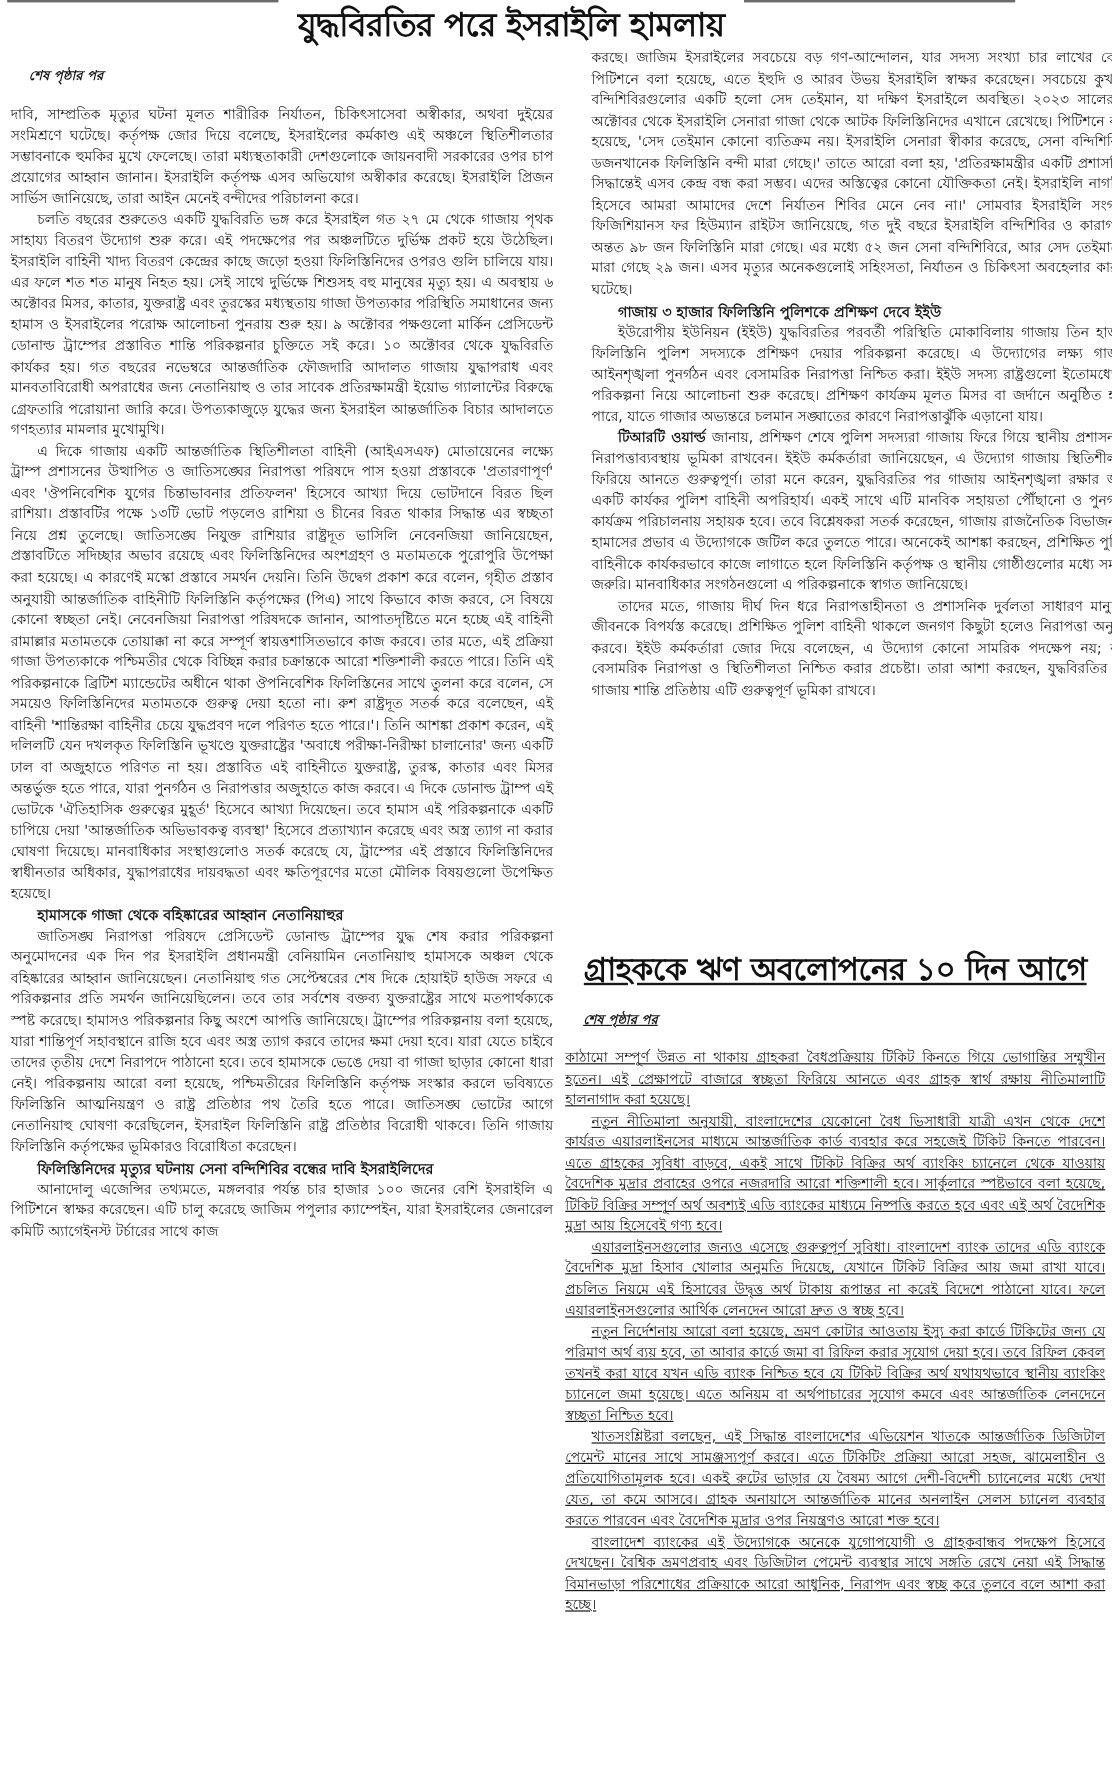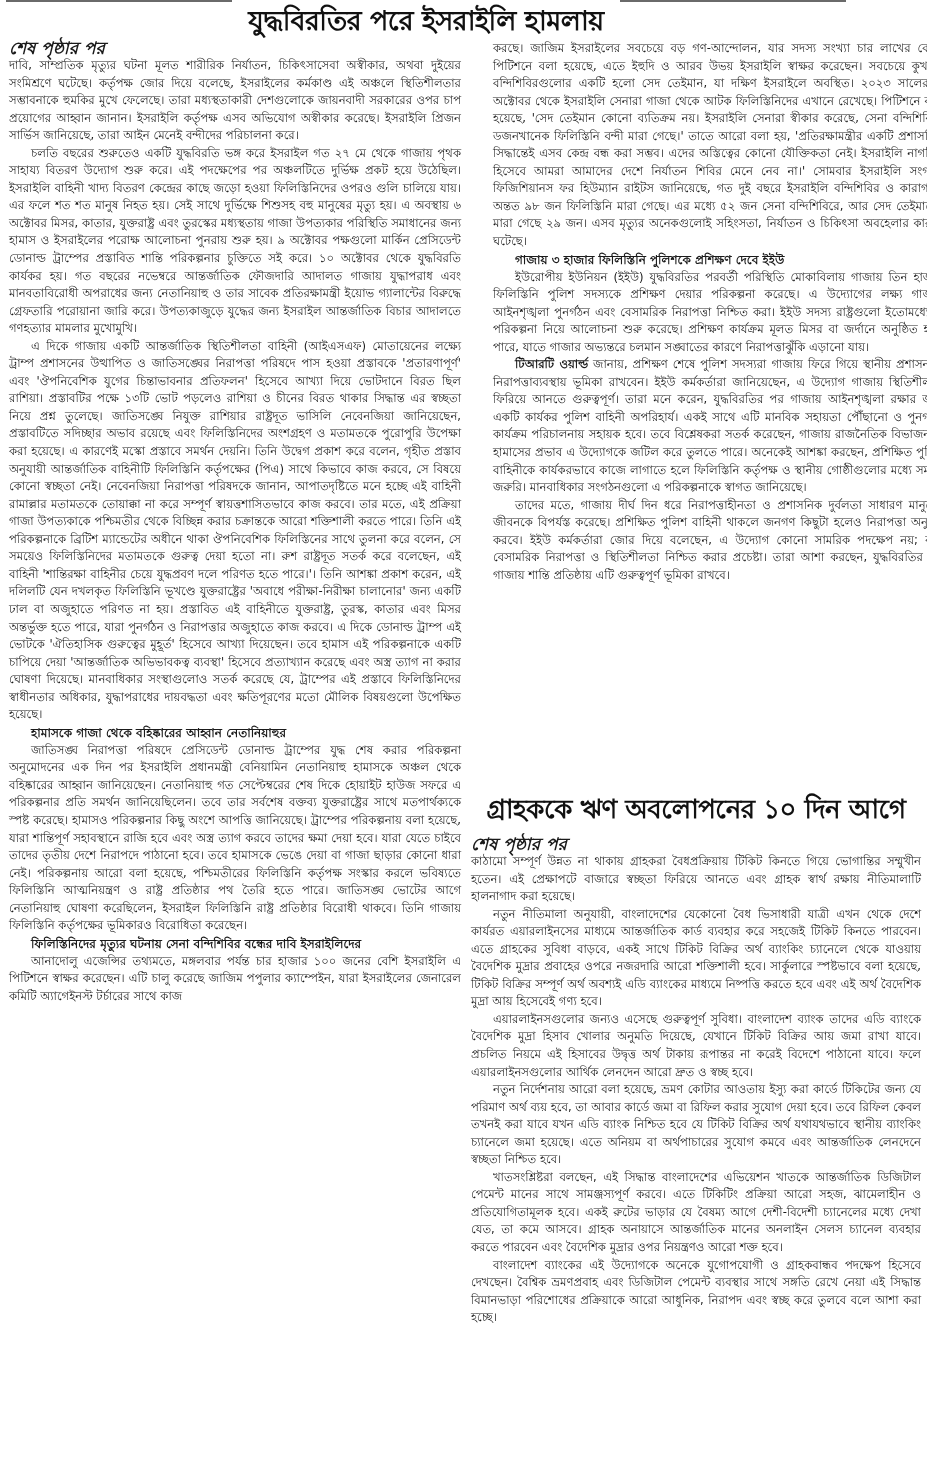--- a/index.html
+++ b/index.html
@@ -17,27 +17,27 @@
   .headline {
     font-family: "DejaVu Sans", sans-serif; font-weight: bold; font-size: 27px;
     color: #111; white-space: nowrap; padding: 0 10px; letter-spacing: -0.5px;
   }
   .col {
     position: absolute; top: 40px; font-size: 11.6px; line-height: 17.55px;
     text-align: justify; text-justify: inter-character;
   }
   .col.left { left: 9px; width: 452px; }
   .col.right { left: 493px; width: 450px; }
-  .kicker { font-style: italic; font-weight: bold; font-size: 17px; margin: 0; line-height: 17px; }
+  .kicker { font-style: italic; font-weight: bold; font-size: 11px; margin: 15px; line-height: 17px; }
   p { margin: 0; text-indent: 0; }
   p.ind { text-indent: 22px; }
   .subhead { font-weight: bold; font-size: 12px; margin: 0; padding-left: 22px; line-height: 18px; }
   .bold-inline { font-weight: bold; }
   .story2 {
-    position: absolute; left: 471px; top: 792px; width: 450px;
+    position: absolute; left: 471px; top: 792px; width: 450px; text-decoration: underline;
   }
   .story2 .headline2 {
     font-family: "DejaVu Sans", sans-serif; font-weight: bold; font-size: 26px;
     text-align: center; letter-spacing: -0.5px; margin: 0 0 10px 0; line-height: 34px; color:#111;
   }
   .story2 .col-inner { font-size: 11.6px; line-height: 17.55px; text-align: justify; }
 </style>
 </head>
 <body>
 

